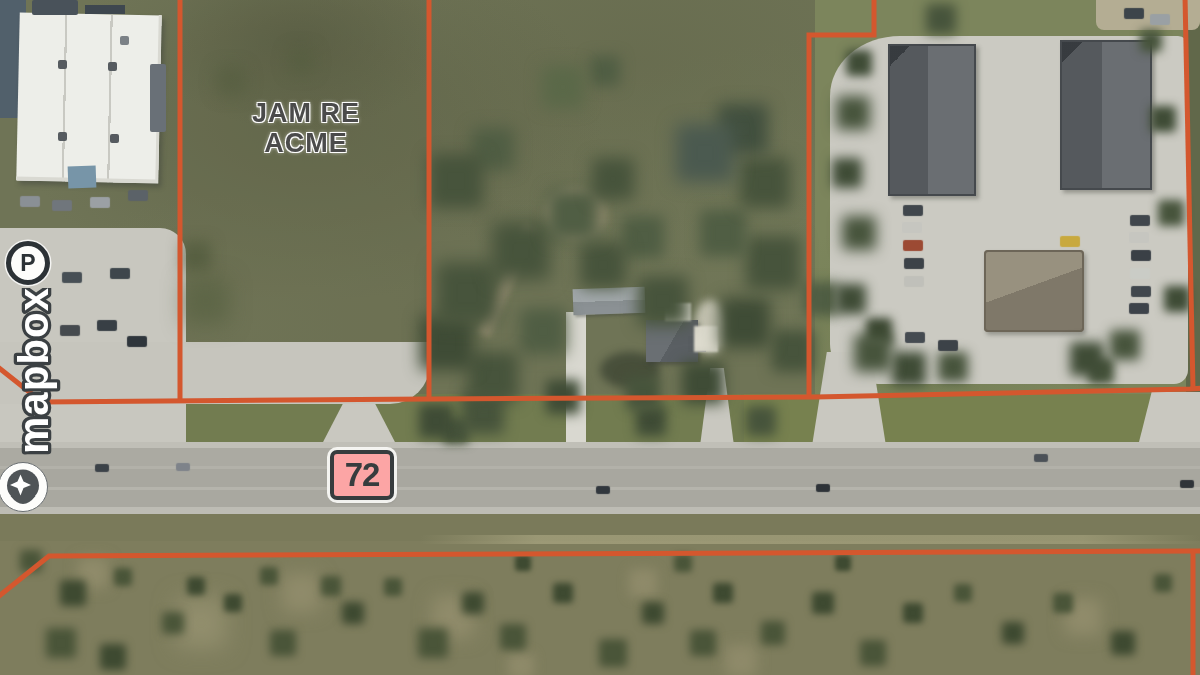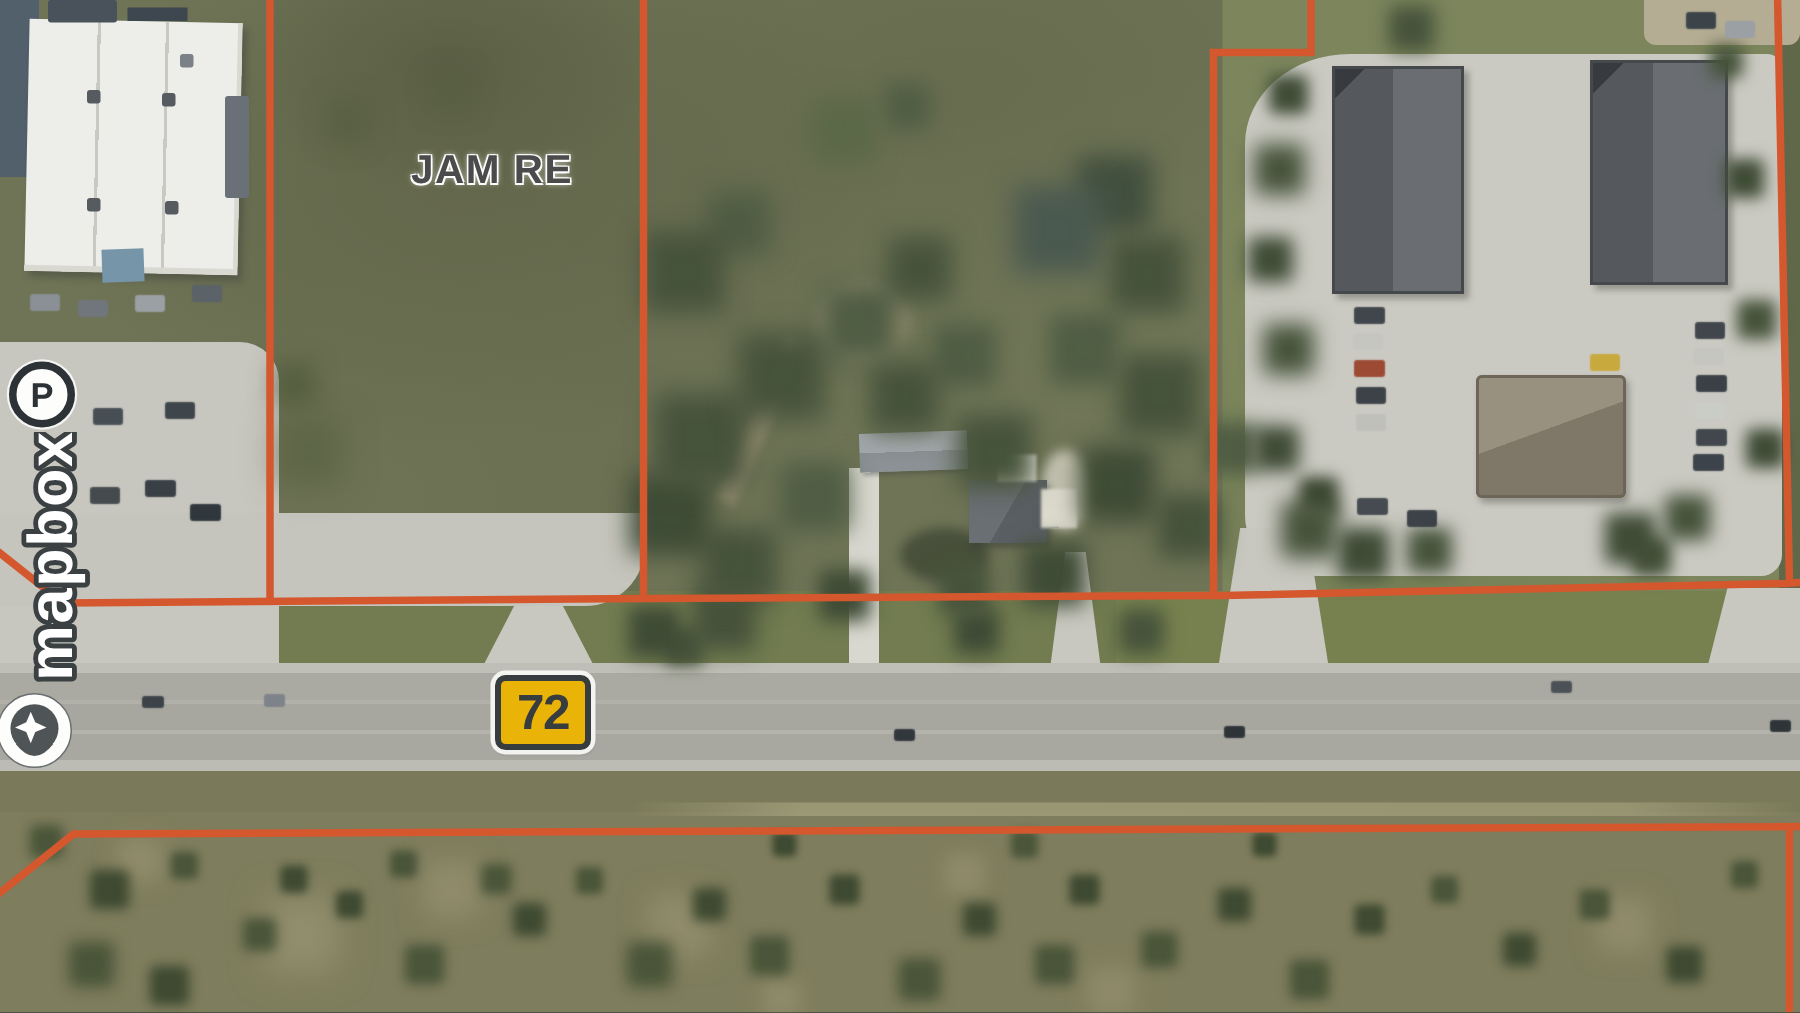--- a/index.html
+++ b/index.html
@@ -115,25 +115,25 @@
     1060px 236px 1px 0 #c8a93e;}
   .cars-road{left:0;top:0;width:14px;height:8px;border-radius:2px;background:transparent;box-shadow:
     95px 464px 1px 0 #3b4248, 176px 463px 1px 0 #7e838a, 596px 486px 1px 0 #31373d,
     816px 484px 1px 0 #2e3338, 1034px 454px 1px 0 #4b5157, 1180px 480px 1px 0 #2f3439;}
   .vents{left:0;top:0;width:9px;height:9px;border-radius:2px;background:transparent;box-shadow:
     58px 60px 0 0 #565b60, 108px 62px 0 0 #565b60, 58px 132px 0 0 #565b60,
     110px 134px 0 0 #565b60, 120px 36px 0 0 #7b8186;}
   
   .overlay{left:0;top:0;}
   .overlay path{stroke:var(--parcel-line,#d4572e);stroke-width:5;fill:none;}
-  .owner-label{left:230px;top:99px;width:152px;text-align:right;font-size:27px;font-weight:bold;
+  .owner-label{left:230px;top:99px;width:152px;text-align:center;font-size:27px;font-weight:bold;
     letter-spacing:1px;line-height:29.5px;color:var(--parcel-label,#4b4b4b);
     text-shadow:-1px -1px 0 rgba(255,255,255,.95), 1px -1px 0 rgba(255,255,255,.95),
       -1px 1px 0 rgba(255,255,255,.95), 1px 1px 0 rgba(255,255,255,.95), 0 0 4px rgba(255,255,255,.9);}
-  .shield{left:330px;top:450px;width:56px;height:42px;background:#eab308;
+  .shield{left:330px;top:450px;width:56px;height:42px;background:#fca5a5;
     border:4px solid var(--shield,#373c3e);border-radius:7px;
     box-shadow:0 0 0 3px rgba(248,248,244,.95), 1px 2px 3px rgba(0,0,0,.3);
     display:flex;align-items:center;justify-content:center;}
   .shield span{font-size:33px;font-weight:bold;color:var(--shield,#373c3e);letter-spacing:-1px;}
   .p-marker{left:6px;top:241px;width:34px;height:34px;border-radius:50%;background:#fdfdfb;
     border:5px solid #2c3236;box-shadow:0 0 0 1.5px rgba(255,255,255,.8);
     display:flex;align-items:center;justify-content:center;}
   .p-marker span{font-size:23px;font-weight:bold;color:#2c3236;}
   .wordmark{left:0;top:288px;}
   .wordmark text{font-family:"Liberation Sans","DejaVu Sans",sans-serif;font-size:42px;font-weight:bold;
@@ -198,20 +198,21 @@
     <path d="M429,-4 V398"></path>
     <path d="M874,-4 V35 H809 V397"></path>
     <path d="M1185,-4 L1193,389"></path>
     <path d="M-6,364 L42,402 L430,399 L815,397 L1190,389 L1206,388"></path>
     <path d="M-6,600 L49,556 L1206,551"></path>
     <path d="M1193,553 V680"></path>
   </svg>
 
   <div class="ab owner-label">
     <div>JAM RE</div>
+    <div>ACME</div>
   </div>
 
   <div class="ab shield">
     <span>72</span>
   </div>
 
   <div class="ab p-marker">
     <span>P</span>
   </div>
 

